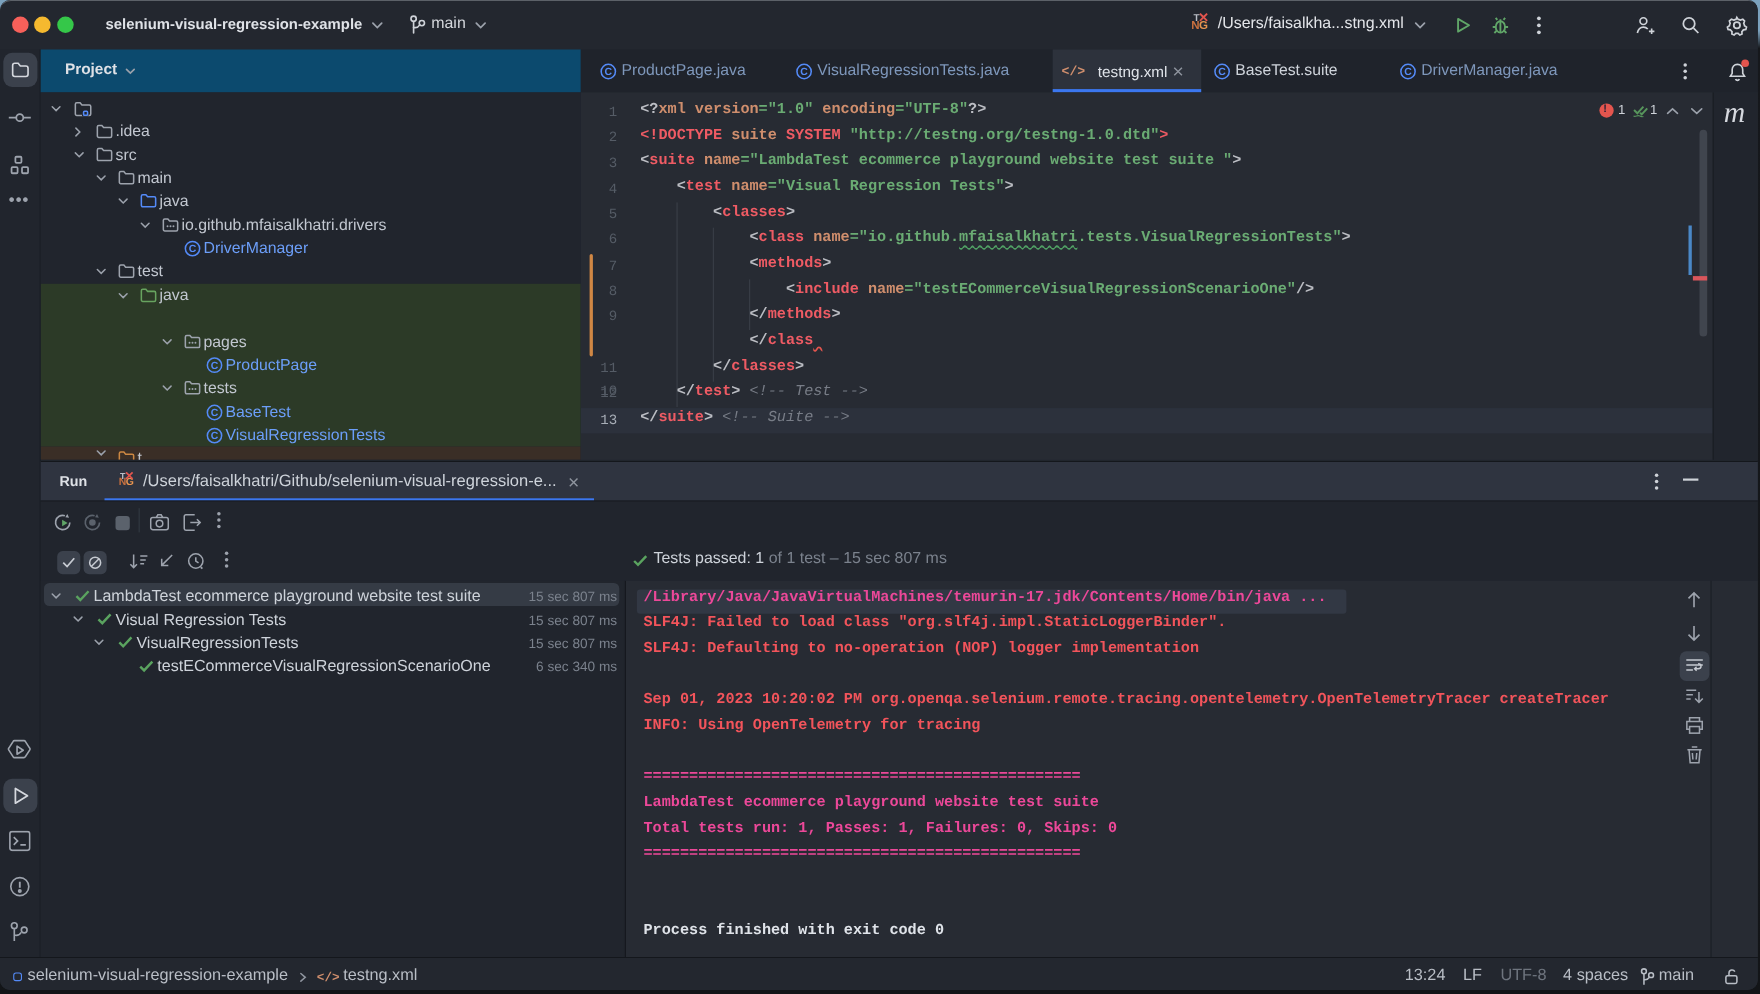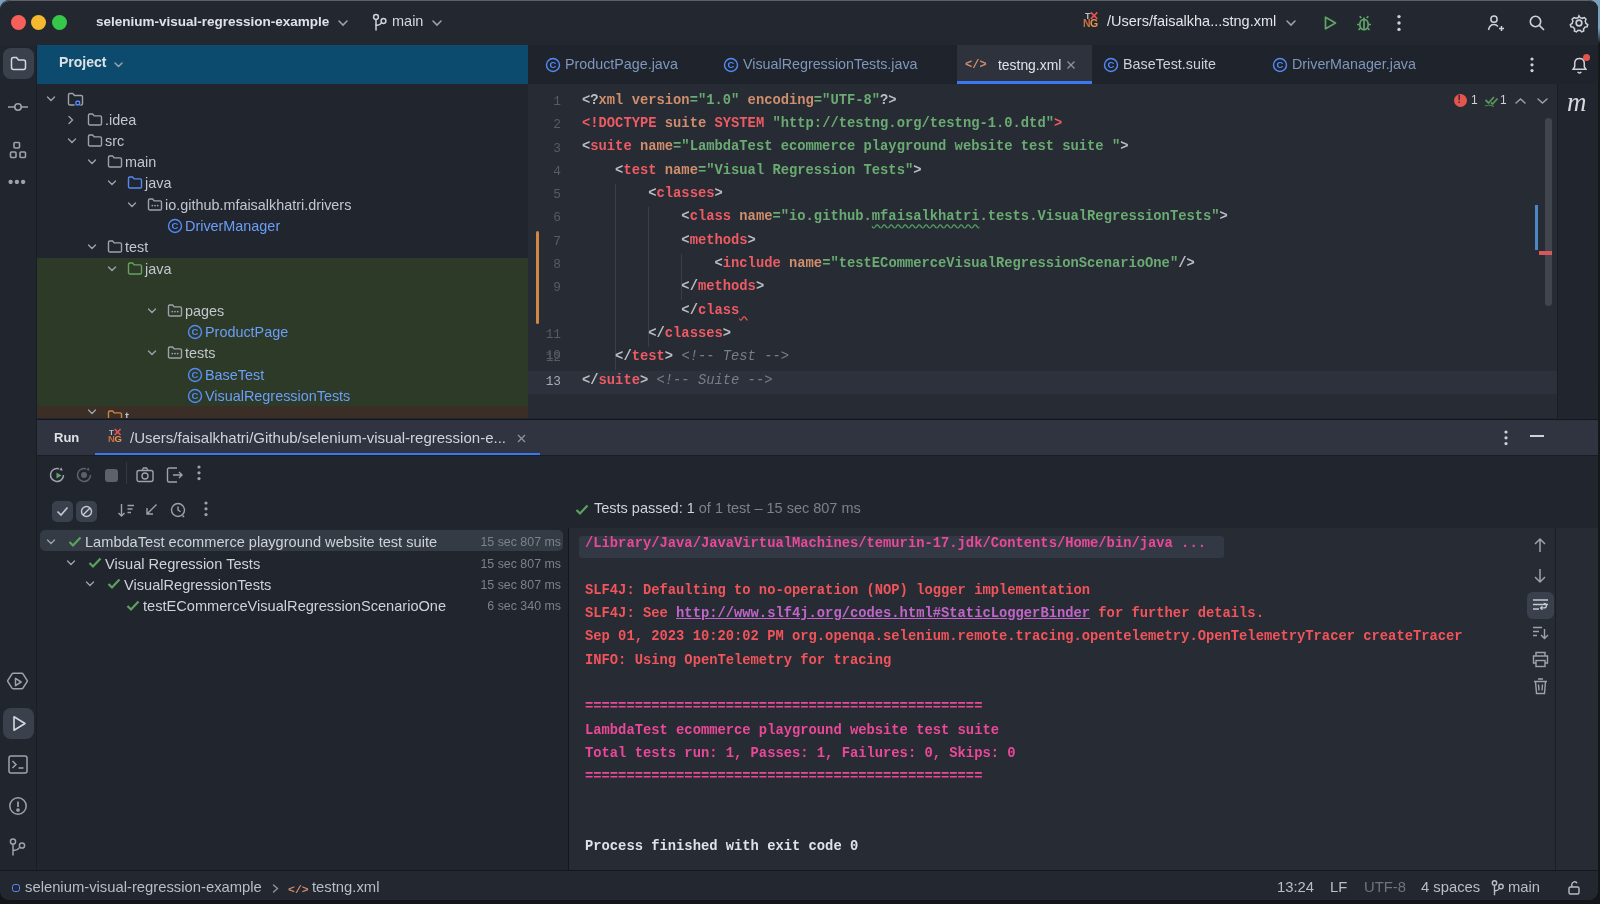--- a/index.html
+++ b/index.html
@@ -494,22 +494,22 @@
     <div class="abs" style="left:404px; top:49.8px; width:120px; text-align:right; font-size:12.4px; color:#7b828d;">15 sec 807 ms</div>
     <svg class="abs" style="left:89px; top:72px;" width="14" height="12" viewBox="0 0 14 12">
         <path d="M1.5 6l3.5 3.5L12.5 1.5" stroke="#5aa35f" stroke-width="2.2" fill="none"></path>
       </svg>
     <div class="abs" style="left:106px; top:70.0px; font-size:14.6px; color:#ced3da; white-space:nowrap;">testECommerceVisualRegressionScenarioOne</div>
     <div class="abs" style="left:404px; top:71.0px; width:120px; text-align:right; font-size:12.4px; color:#7b828d;">6 sec 340 ms</div>
   </div>
   <div class="abs" id="console">
     <div class="abs" style="left:10px; top:8px; width:645px; height:22px; background:#323844; border-radius:3px;"></div>
     <div class="con" style="top:8.1px;">/Library/Java/JavaVirtualMachines/temurin-17.jdk/Contents/Home/bin/java ...</div>
+    <div class="con red" style="top:31.4px;">SLF4J: Failed to load class "org.slf4j.impl.StaticLoggerBinder".</div>
     <div class="con red" style="top:54.8px;">SLF4J: Defaulting to no-operation (NOP) logger implementation</div>
-    <div class="con red" style="top:78.1px;">SLF4J: See <span class="lnk">http://www.slf4j.org/codes.html#StaticLoggerBinder</span> for further details.</div>
     <div class="con red" style="top:101.4px;">Sep 01, 2023 10:20:02 PM org.openqa.selenium.remote.tracing.opentelemetry.OpenTelemetryTracer createTracer</div>
     <div class="con red" style="top:124.7px;">INFO: Using OpenTelemetry for tracing</div>
     <div class="con" style="top:171.4px;">================================================</div>
     <div class="con" style="top:194.7px;">LambdaTest ecommerce playground website test suite</div>
     <div class="con" style="top:218.1px;">Total tests run: 1, Passes: 1, Failures: 0, Skips: 0</div>
     <div class="con" style="top:241.4px;">================================================</div>
     <div class="con" style="top:311.4px; color:#dfe3e9;">Process finished with exit code 0</div>
     <div class="abs" style="left:986px; top:0; width:1px; height:342px; background:#1a1e25;"></div>
     <svg class="abs" style="left:963px; top:9px;" width="16" height="17" viewBox="0 0 16 17" fill="none" stroke="#9da3ad" stroke-width="1.5">
         <path d="M8 15V2 M3 7l5-5 5 5"></path>

